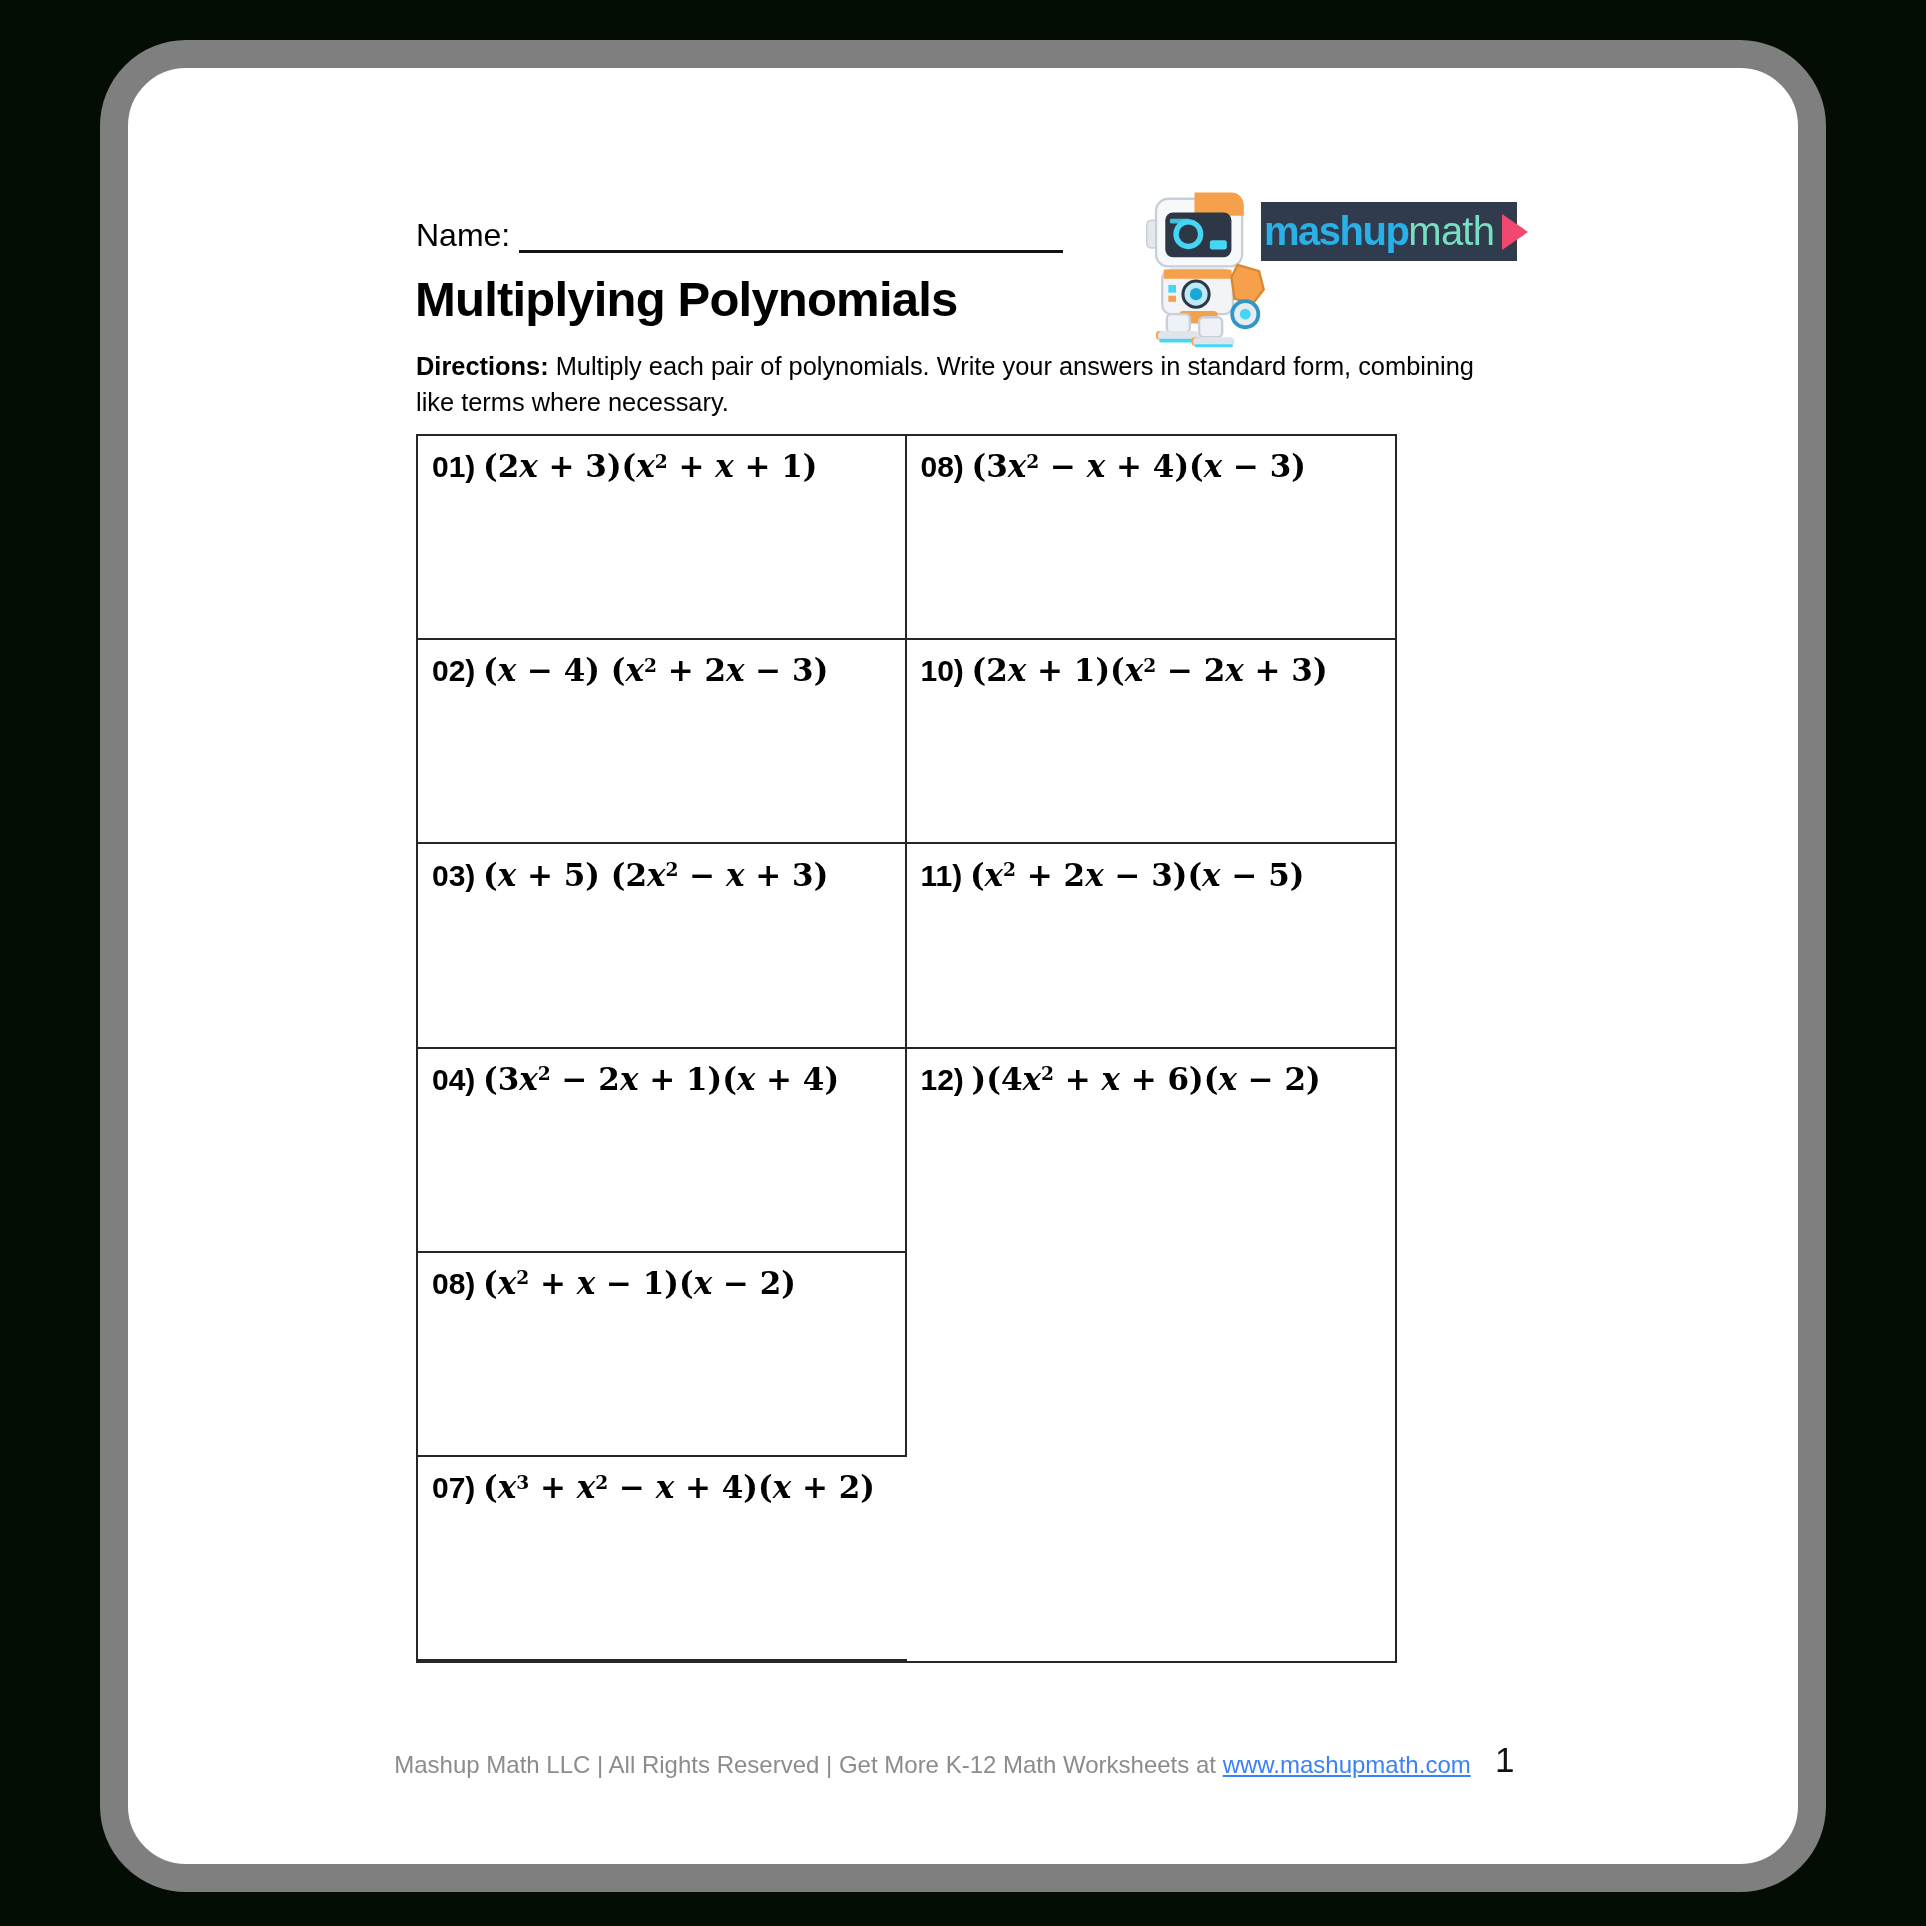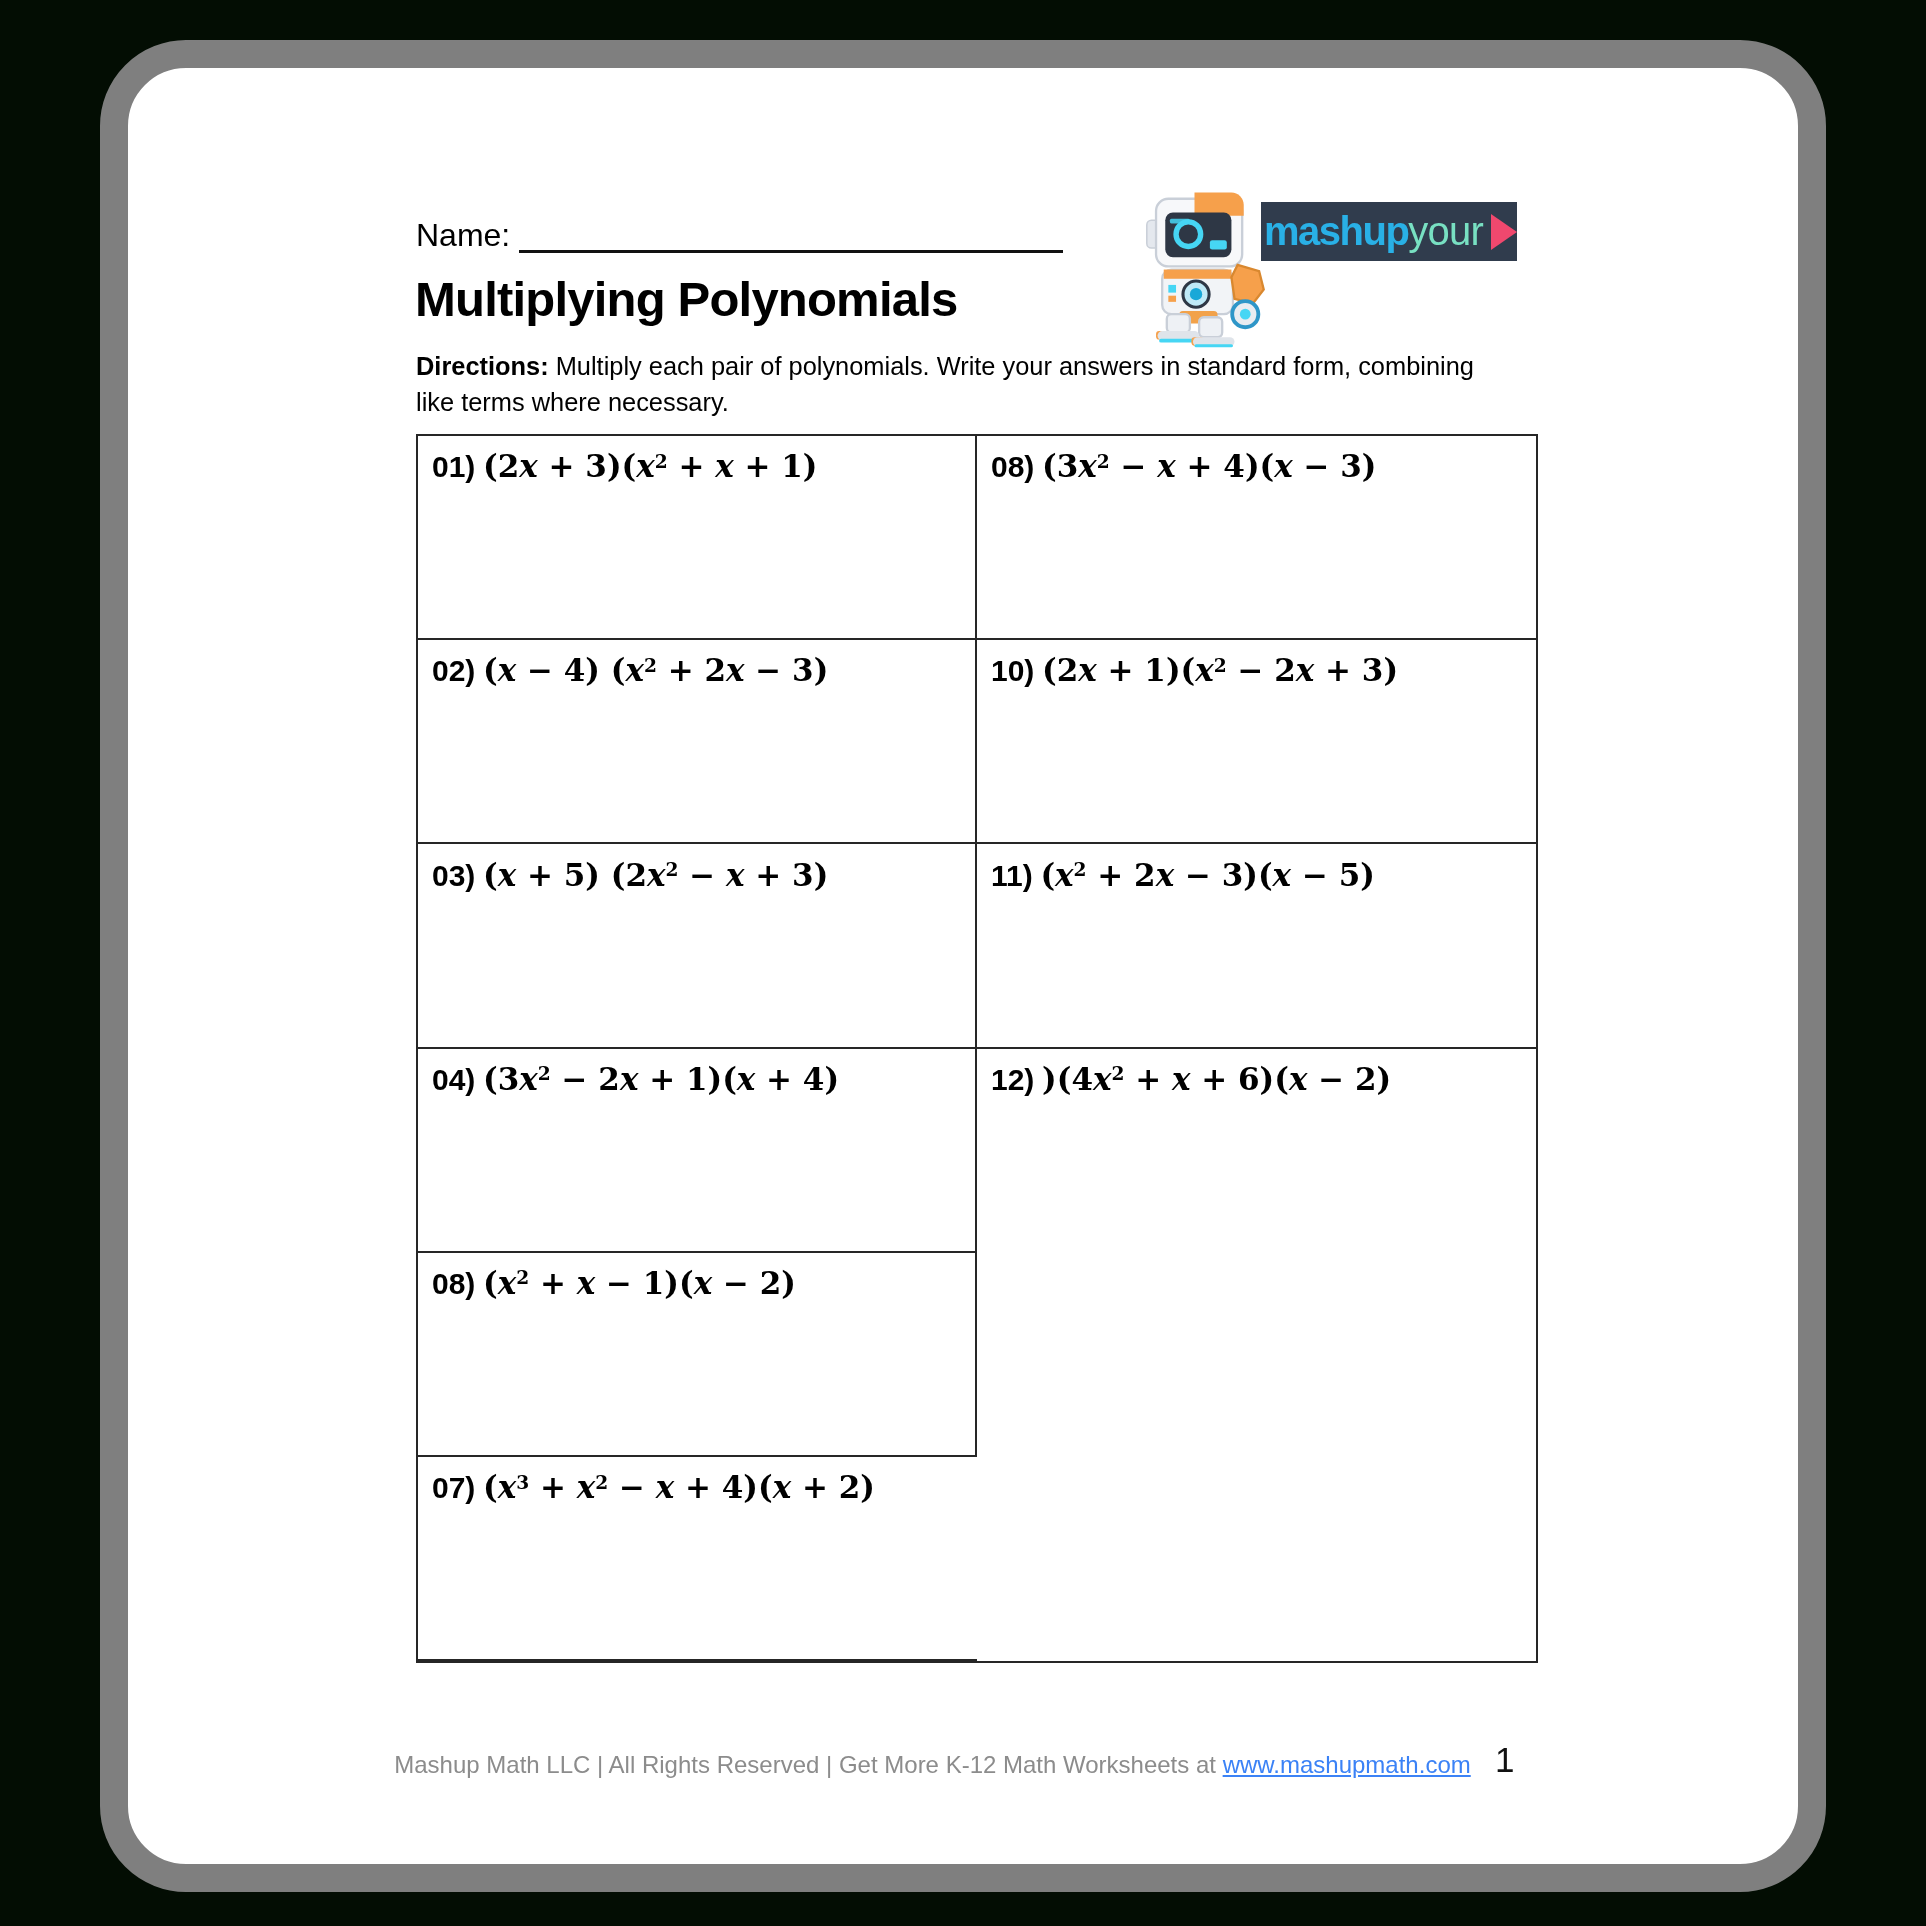--- a/index.html
+++ b/index.html
@@ -44,21 +44,21 @@
   }
 
   
   .title { position:absolute; left:415px; top:271px; font-size:49px; font-weight:bold; letter-spacing:-0.8px; }
   .directions { position:absolute; left:416px; top:348px; font-size:25.4px; line-height:1.42; }
   .directions b { font-weight:bold;text-align:right; }
 
   
   .ptable {
     position:absolute; left:416px; top:434px;
-    width:1122px; height:1229px;
+    width:981px; height:1229px;
     box-sizing:border-box;
     border:2.3px solid #262626;
     display:grid;
     grid-template-columns:1fr 1fr;
     grid-template-rows:repeat(6, 1fr);
     grid-auto-flow:column;
     background:#fff;
   }
   .cell {
     box-sizing:border-box;
@@ -118,21 +118,21 @@
       <rect x="24" y="186" width="54" height="12" rx="6" fill="#dfe4ea"></rect>
       <rect x="26" y="196" width="50" height="5" rx="2.5" fill="#46d6f4"></rect>
       <rect x="68" y="194" width="16" height="11" rx="4" fill="#f6a04b"></rect>
       <rect x="70" y="194" width="54" height="12" rx="6" fill="#dfe4ea"></rect>
       <rect x="72" y="203" width="50" height="4" rx="2" fill="#46d6f4"></rect>
     </svg>
   </div>
 
   <div class="logo-box">
     <span class="logo-bold">mashup</span>
-    <span class="logo-light">your</span>
+    <span class="logo-light">math</span>
     <span class="logo-play"></span>
   </div>
 
   <div class="title">Multiplying Polynomials</div>
 
   <div class="directions">
     <div><b>Directions:</b><span> Multiply each pair of polynomials. Write your answers in standard form, combining</span></div>
     <div>like terms where necessary.</div>
   </div>
 

